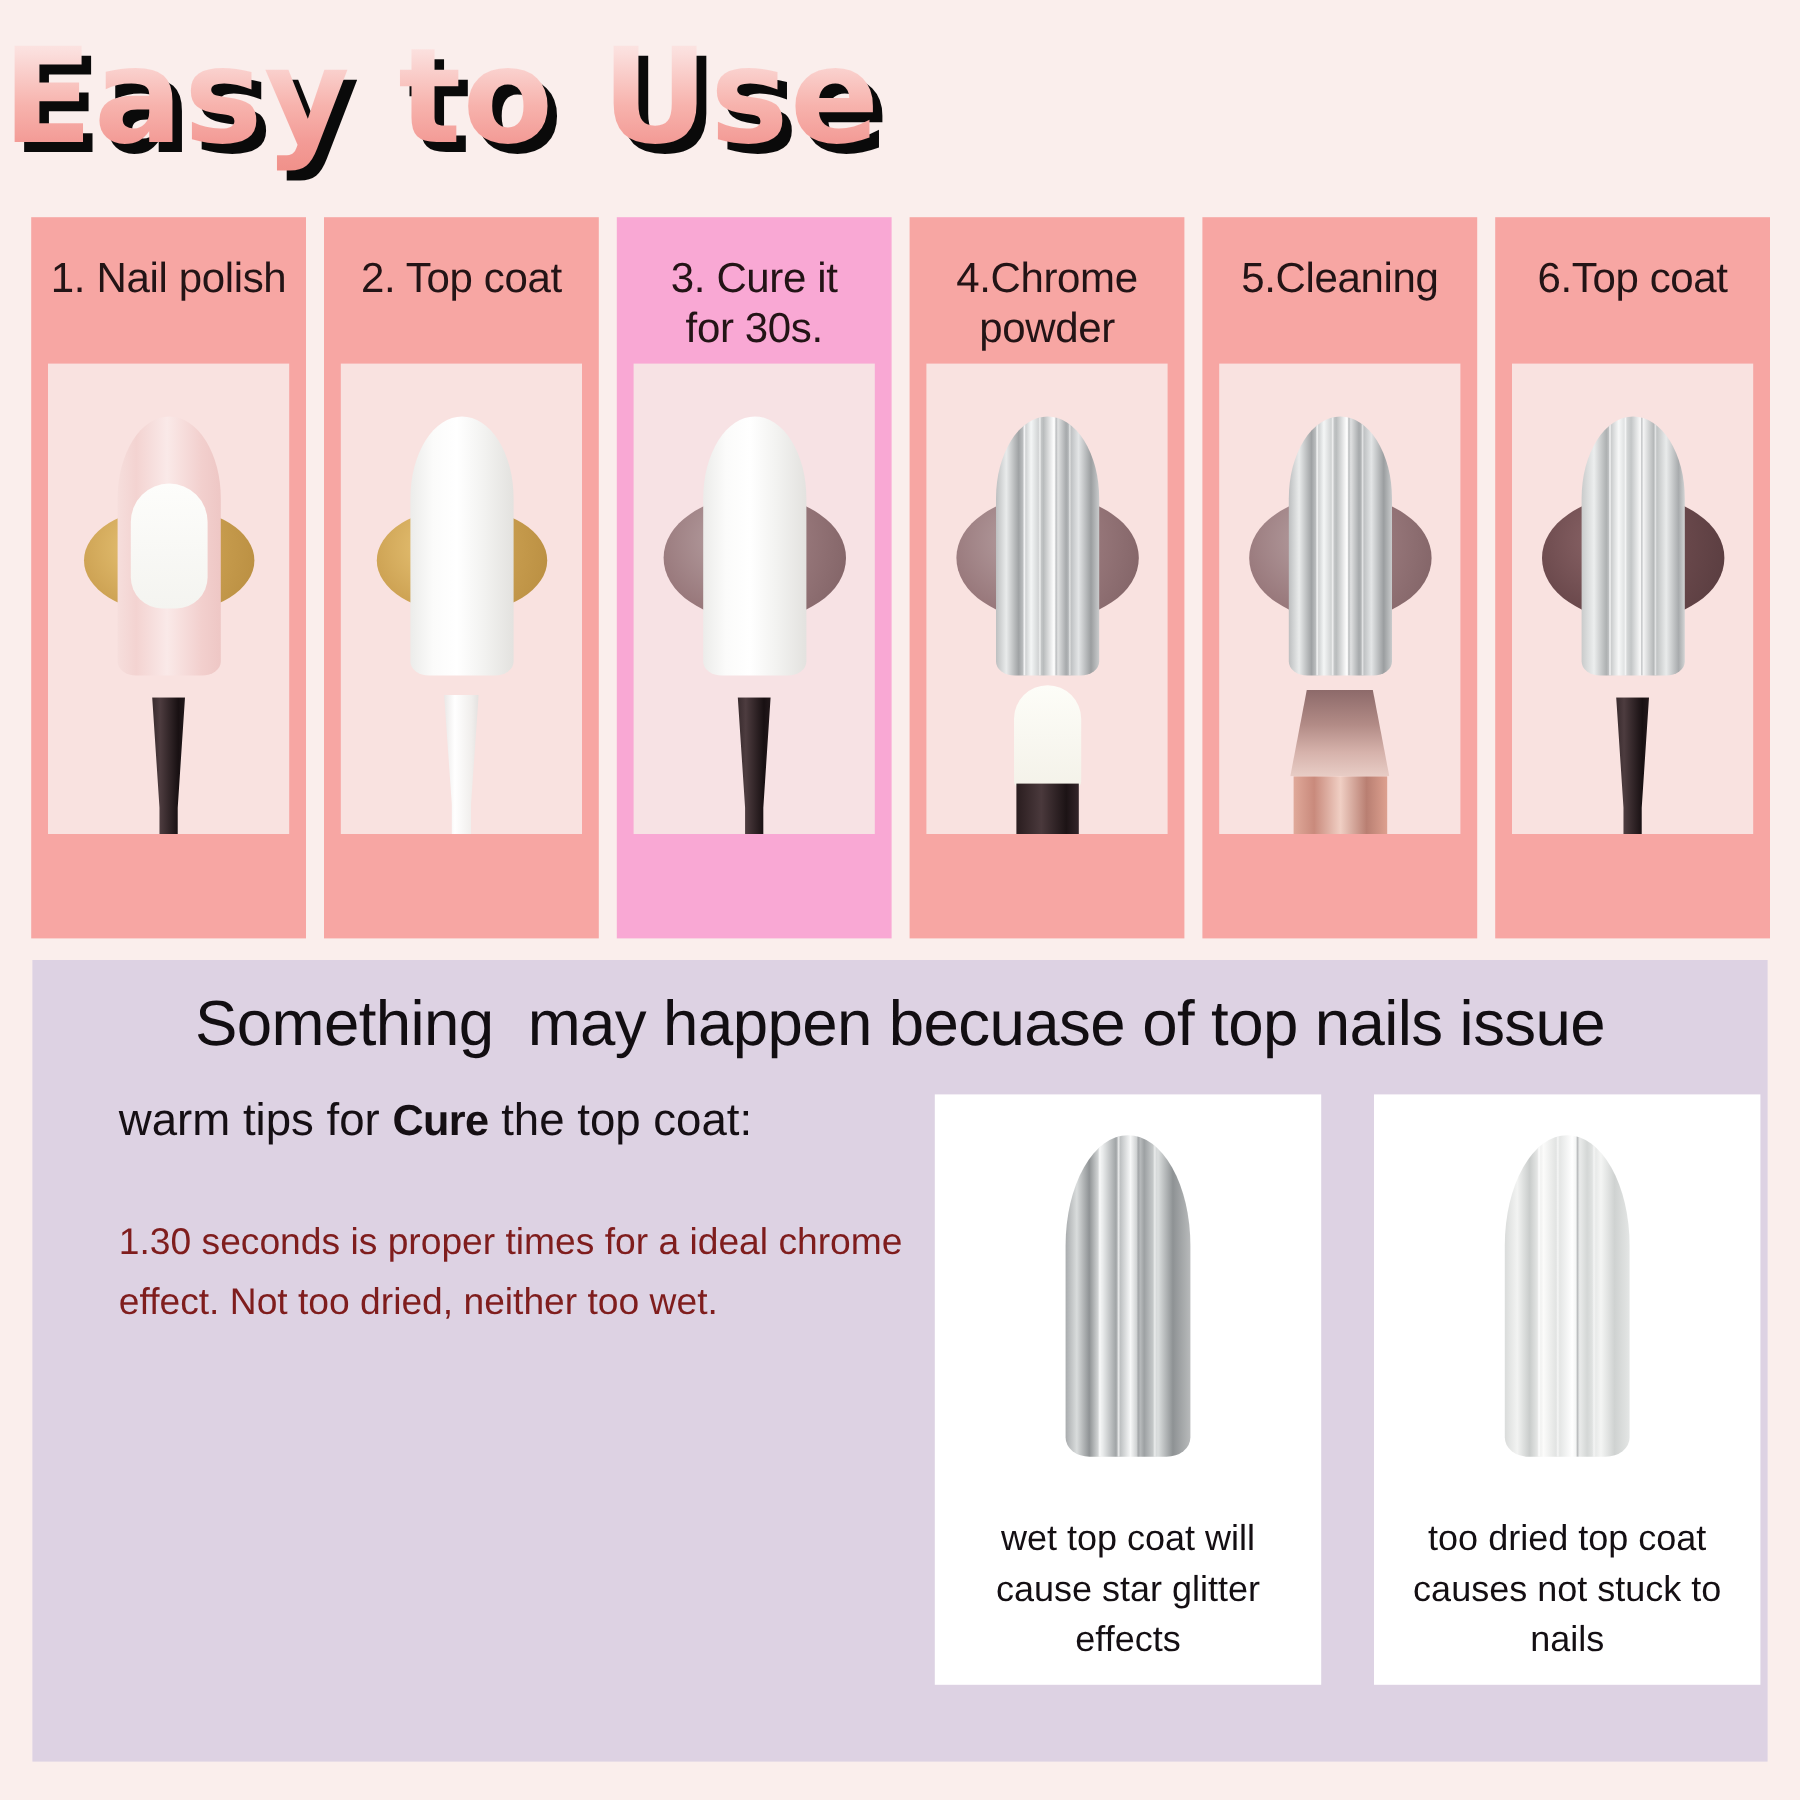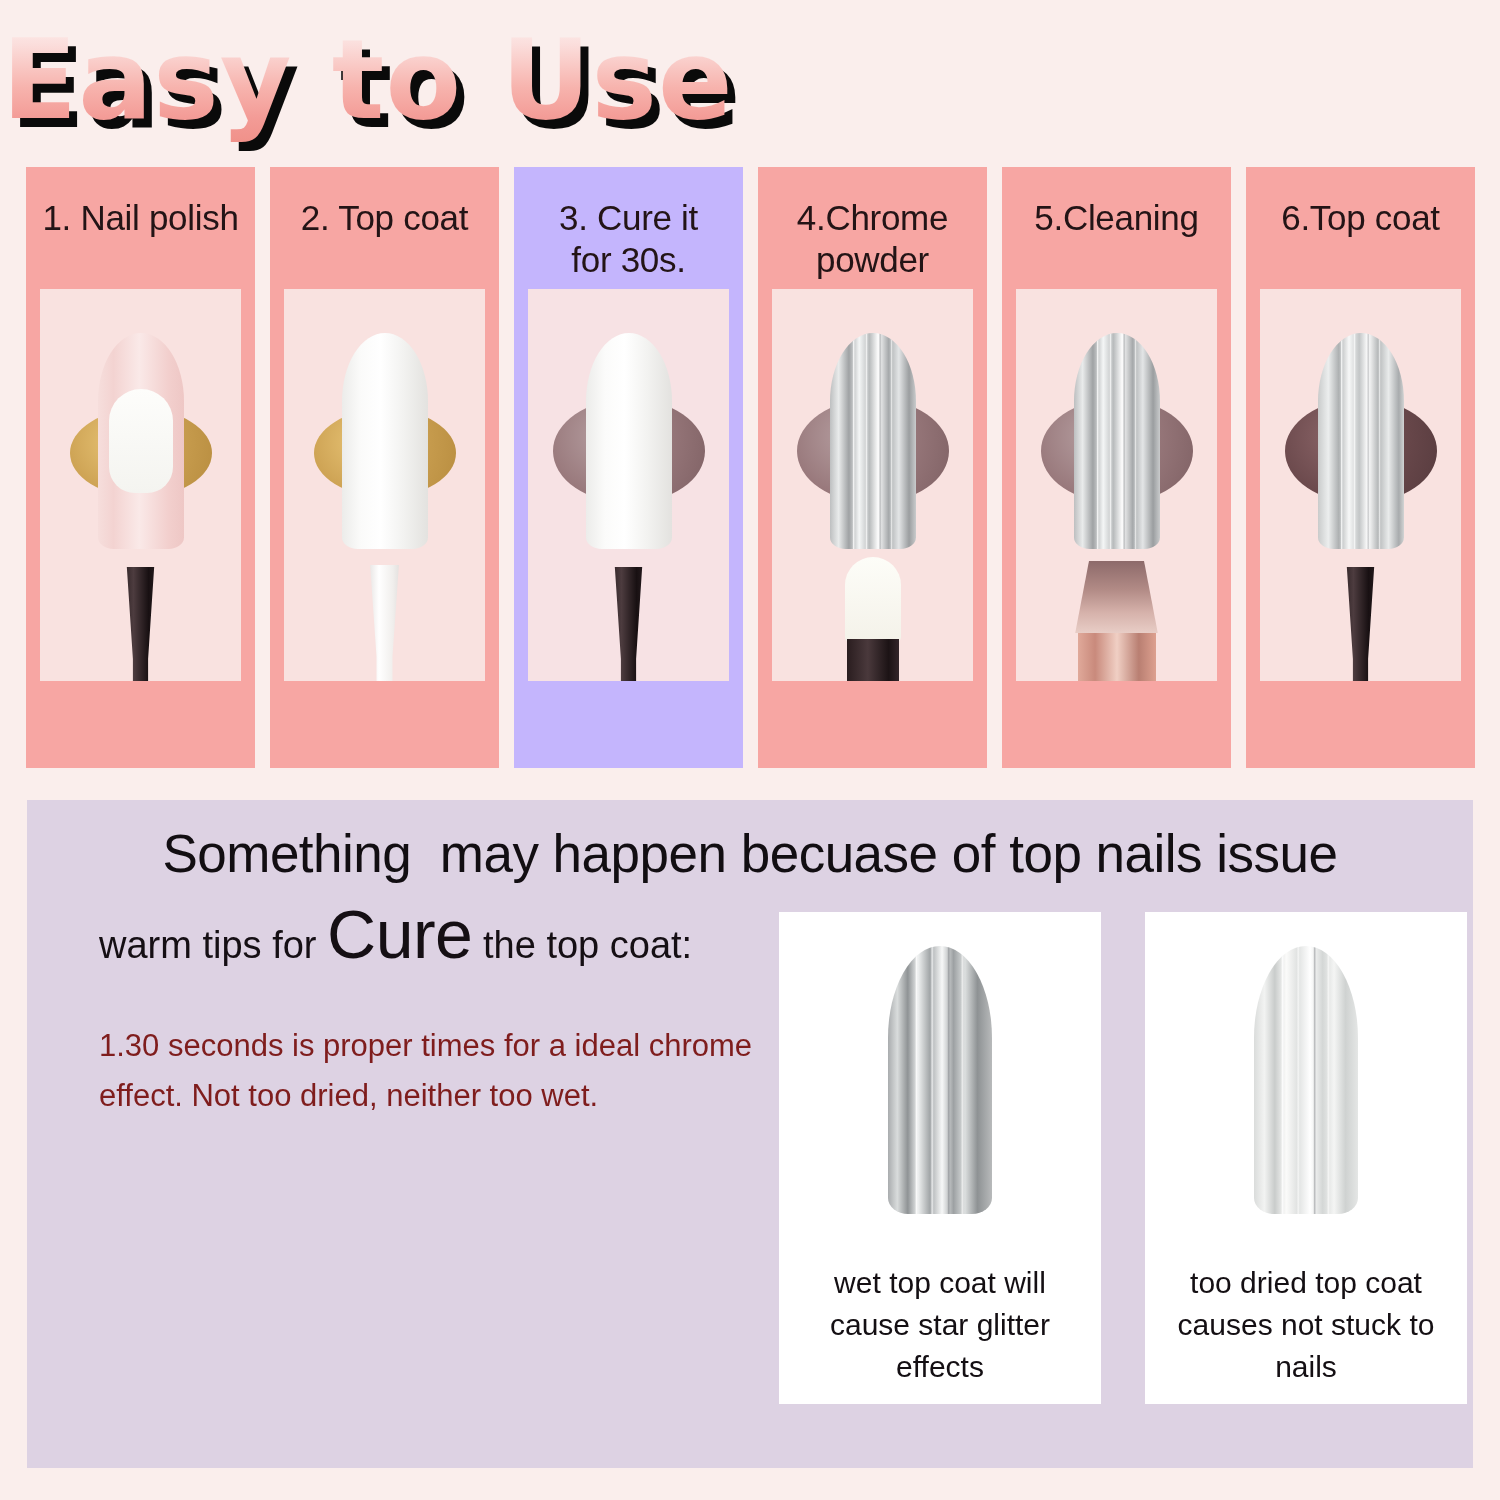--- a/index.html
+++ b/index.html
@@ -46,34 +46,34 @@
     background: linear-gradient(to bottom, #fdf3f2 0%, #fbdedc 22%, #f7b3ad 56%, #f39b96 80%, #f09089 100%);
     -webkit-background-clip: text;
     background-clip: text;
     color: transparent;
     -webkit-text-fill-color: transparent;
   }
 
   
   .steps {
     position: absolute;
-    left: 26px; top: 167px;
+    left: 26px; top: 181px;
     width: 1449px; height: 601px;
     display: flex;
     gap: 15px;
   }
   .step-card {
     flex: 1 1 0;
     background: #f7a6a3;
     display: flex;
     flex-direction: column;
     align-items: center;
     position: relative;
   }
-  .step-card.lavender { background: #c4b5fd; }
+  .step-card.lavender { background: #f9a8d4; }
 
   .step-label {
     margin-top: 30px;
     width: 92%;
     text-align: center;
     font-family: "Liberation Sans", sans-serif;
     font-size: 35px;
     line-height: 42px;
     color: #231416;
     letter-spacing: -0.3px;
@@ -231,22 +231,22 @@
     width: 660px;
     flex: none;
   }
   .tip-lead {
     font-size: 38px;
     line-height: 48px;
     color: #150f14;
     margin-bottom: 52px;
   }
   .tip-lead .cure {
-    font-weight: normal;
-    font-size: 68px;
+    font-weight: bold;
+    font-size: 36px;
     letter-spacing: -0.5px;
   }
   .tip-para {
     font-size: 31px;
     line-height: 50px;
     color: #7f1d1d;
     margin-bottom: 48px;
   }
 
   .compare {

